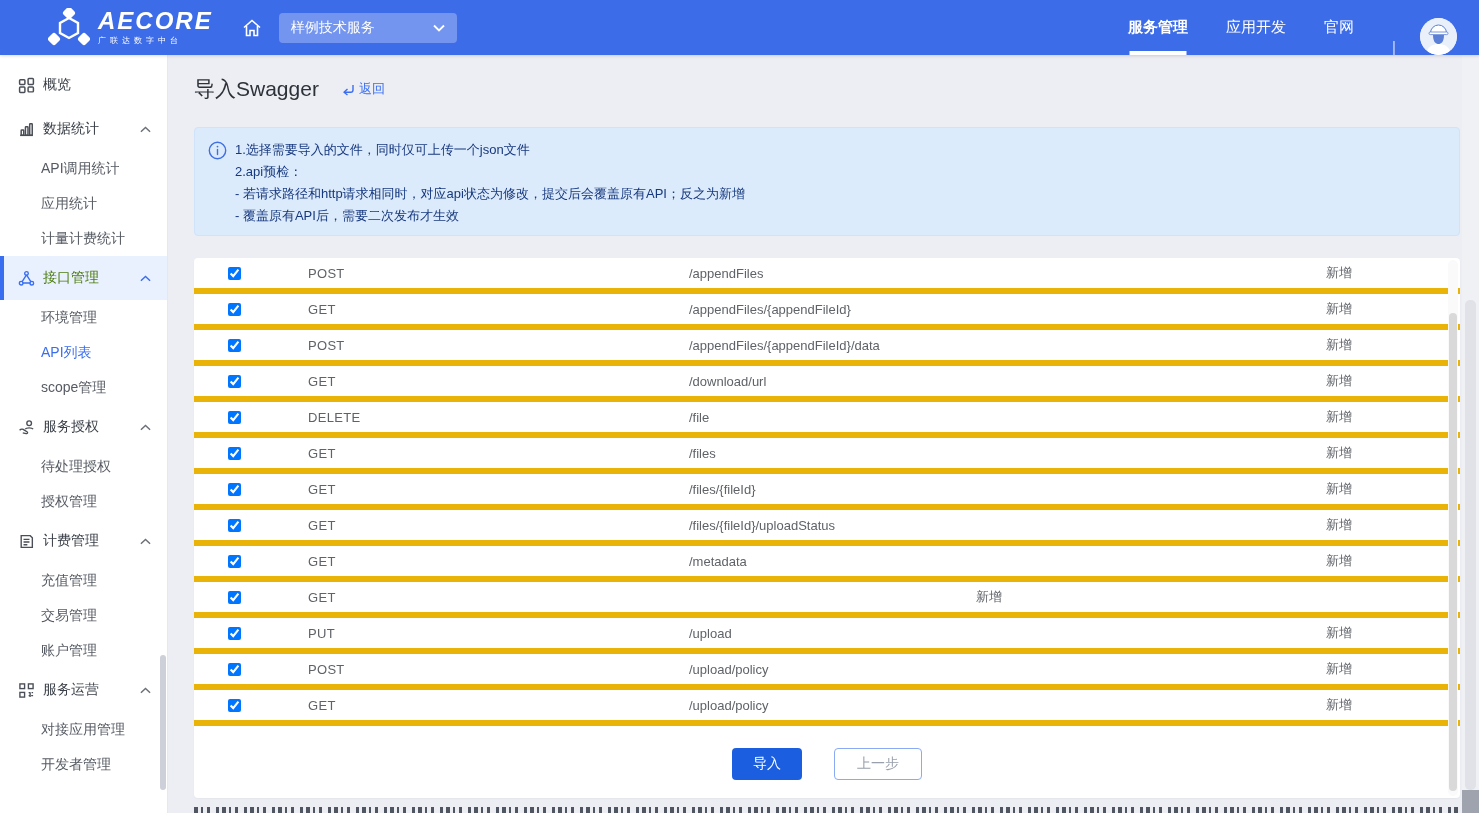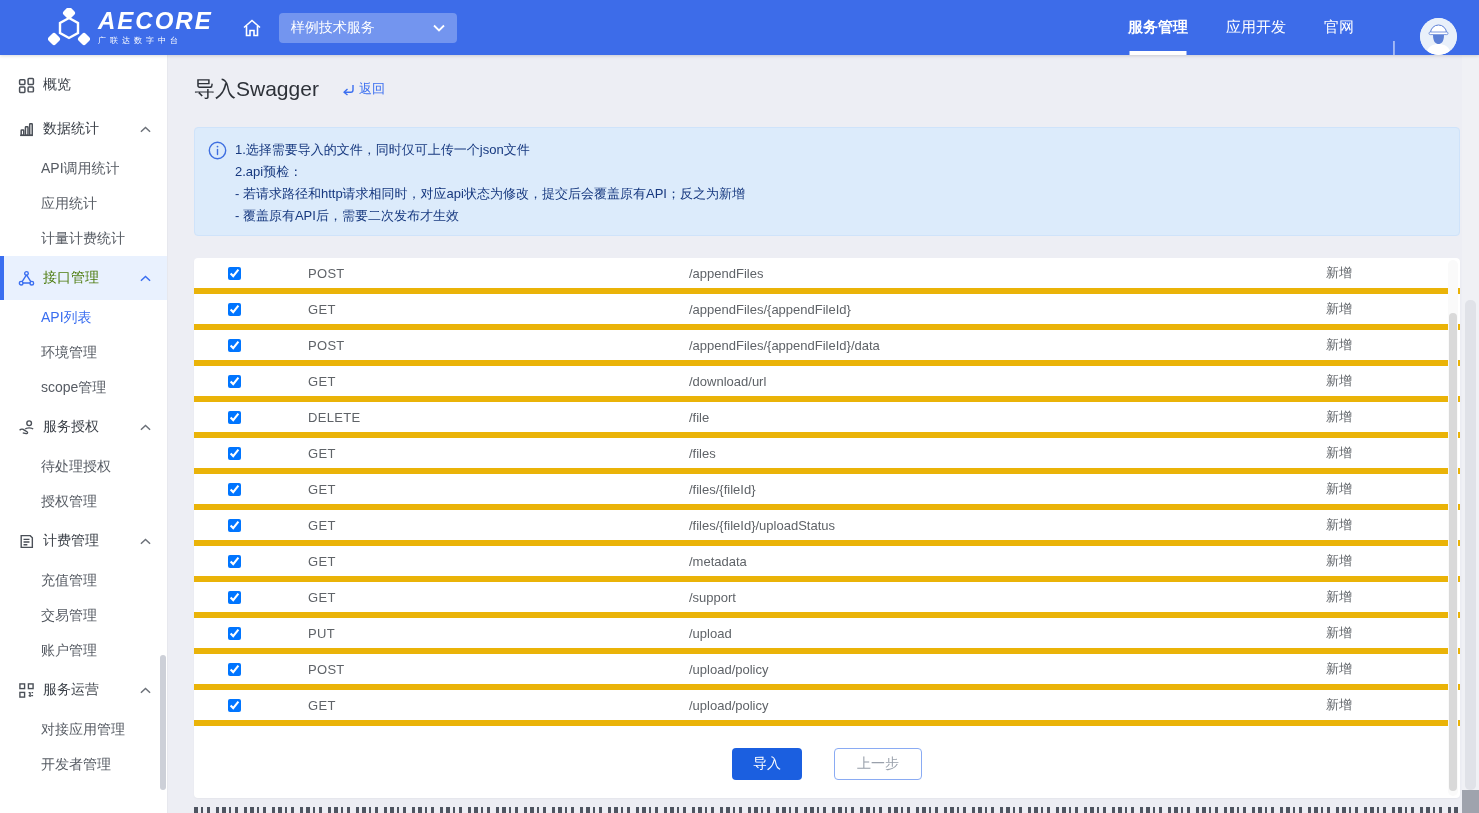--- a/index.html
+++ b/index.html
@@ -228,22 +228,22 @@
     <path d="M8 4.6 L3.6 11.4 M8 4.6 L12.4 11.4 M4.4 12.2 h7.2"></path>
     <circle cx="8" cy="3.2" r="1.7"></circle>
           <circle cx="3" cy="12.4" r="1.7"></circle>
           <circle cx="13" cy="12.4" r="1.7"></circle>
   </svg>
         <span>接口管理</span>
         <svg width="11" height="7" viewBox="0 0 12 7" fill="none" stroke="currentColor" stroke-width="1.6" class="chev">
     <path d="M1 6 L6 1.4 L11 6"></path>
   </svg>
       </div>
+      <div class="side-child">环境管理</div>
       <div class="side-child active">API列表</div>
-      <div class="side-child">环境管理</div>
       <div class="side-child">scope管理</div>
       <div class="side-group">
         <svg width="17" height="17" viewBox="0 0 16 16" fill="none" stroke="currentColor" stroke-width="1.3" class="gicon">
     <circle cx="10.5" cy="4" r="2.2"></circle>
     <path d="M6.8 9.5 c1-1.6 6.4-1.6 7.4 0"></path>
     <path d="M1.5 10.5 c1.5-1.5 3.5-1 4.5 0 l2.5 1.5 c1 .6 .4 2-.8 1.7 l-3.2-.7"></path>
   </svg>
         <span>服务授权</span>
         <svg width="11" height="7" viewBox="0 0 12 7" fill="none" stroke="currentColor" stroke-width="1.6" class="chev">
     <path d="M1 6 L6 1.4 L11 6"></path>
@@ -399,21 +399,20 @@
     <span class="c-path">/metadata</span>
     <span class="c-status">新增</span>
     <span></span>
   </div>
 
   <div class="trow">
     <span class="c-check">
             <input type="checkbox" checked="" style="">
           </span>
     <span class="c-method">GET</span>
-    <span class="c-path">/support</span>
     <span class="c-status">新增</span>
     <span></span>
   </div>
 
   <div class="trow">
     <span class="c-check">
             <input type="checkbox" checked="" style="">
           </span>
     <span class="c-method">PUT</span>
     <span class="c-path">/upload</span>

